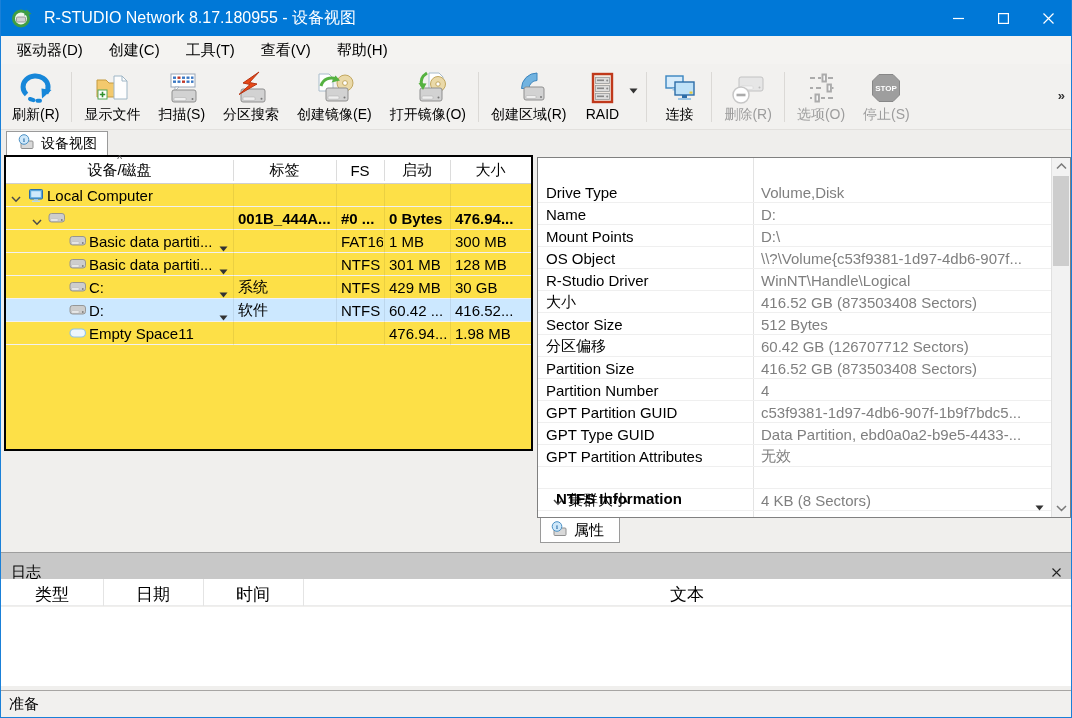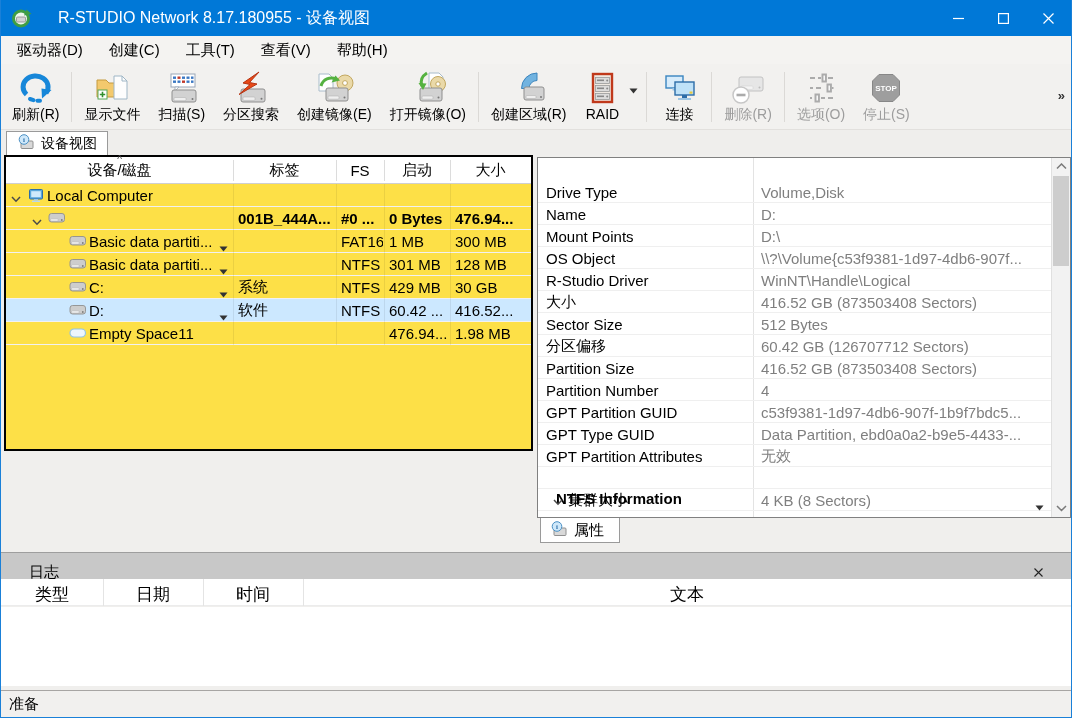--- a/index.html
+++ b/index.html
@@ -2,21 +2,21 @@
 <html><head>
 <meta charset="utf-8">
 <style>
   *{margin:0;padding:0;box-sizing:border-box}
   html,body{background:#555}
   .window{position:relative;width:1072px;height:718px;overflow:hidden;
     background:#f0efed;border:1px solid #1a80d8;border-top:none;
     font-family:"Liberation Sans",sans-serif;color:#000}
   
   .titlebar{position:absolute;left:0;top:0;right:0;height:36px;background:#0078d7;
-    display:flex;align-items:center;padding-left:9px;gap:26px;color:#fff;font-size:16px}
+    display:flex;align-items:center;padding-left:9px;gap:12px;color:#fff;font-size:16px}
   .titlebar .appico{display:flex;align-items:center}
   .win-controls{position:absolute;right:0;top:0;height:36px;display:flex}
   .wc{width:45px;height:36px;display:flex;align-items:center;justify-content:center}
   
   .menubar{position:absolute;left:0;top:36px;right:0;height:28px;background:#f4f3f1;
     display:flex;align-items:center;padding-left:3px;font-size:15px}
   .menu-item{padding:3px 13px}
   
   .toolbar{position:absolute;left:0;top:64px;right:0;height:66px;background:#f2f1ef;
     border-bottom:1px solid #e2e0dd;display:flex;align-items:stretch;padding:1px 14px 0 2px}
@@ -54,21 +54,21 @@
   .prow.section .pname{font-weight:bold}
   .scrollbar{position:absolute;right:0;top:0;bottom:0;width:19px;background:#f2f2f2;border-left:1px solid #e0e0e0}
   .sb-btn{position:absolute;left:0;width:18px;height:17px;display:flex;align-items:center;justify-content:center}
   .sb-thumb{position:absolute;left:1px;top:18px;width:16px;height:90px;background:#cdcdcd}
   
   .props-tab{position:absolute;left:539px;top:518px;width:80px;height:25px;background:#fff;
     border:1px solid #9a9a9a;border-top:none;display:flex;align-items:center;gap:6px;padding:0 9px;font-size:15px}
   
   .log-title{position:absolute;left:0;top:552px;right:0;height:40px;background:#c8c8c8;
     border-top:1px solid #9e9e9e;border-bottom:1px solid #b5b5b5;display:flex;align-items:center;
-    padding:0 28px;font-size:15px}
+    padding:0 10px;font-size:15px}
   .log-close{margin-left:auto;display:flex;align-items:center}
   .log-header{position:absolute;left:0;top:579px;right:0;height:27px;background:#fff;border-bottom:1px solid #ececec}
   .lh-cell{position:absolute;top:0;height:30px;display:flex;align-items:center;justify-content:center;font-size:17px}
   .lh-sep{position:absolute;top:0;height:27px;width:1px;background:#e4e4e4}
   .log-body{position:absolute;left:0;top:607px;right:0;height:79px;background:#fff}
   
   .statusbar{position:absolute;left:0;top:690px;right:0;height:27px;background:#f1f0ee;
     border-top:1px solid #a7a5a3;display:flex;align-items:center;padding:0 8px;font-size:15px}
 </style>
 </head>

